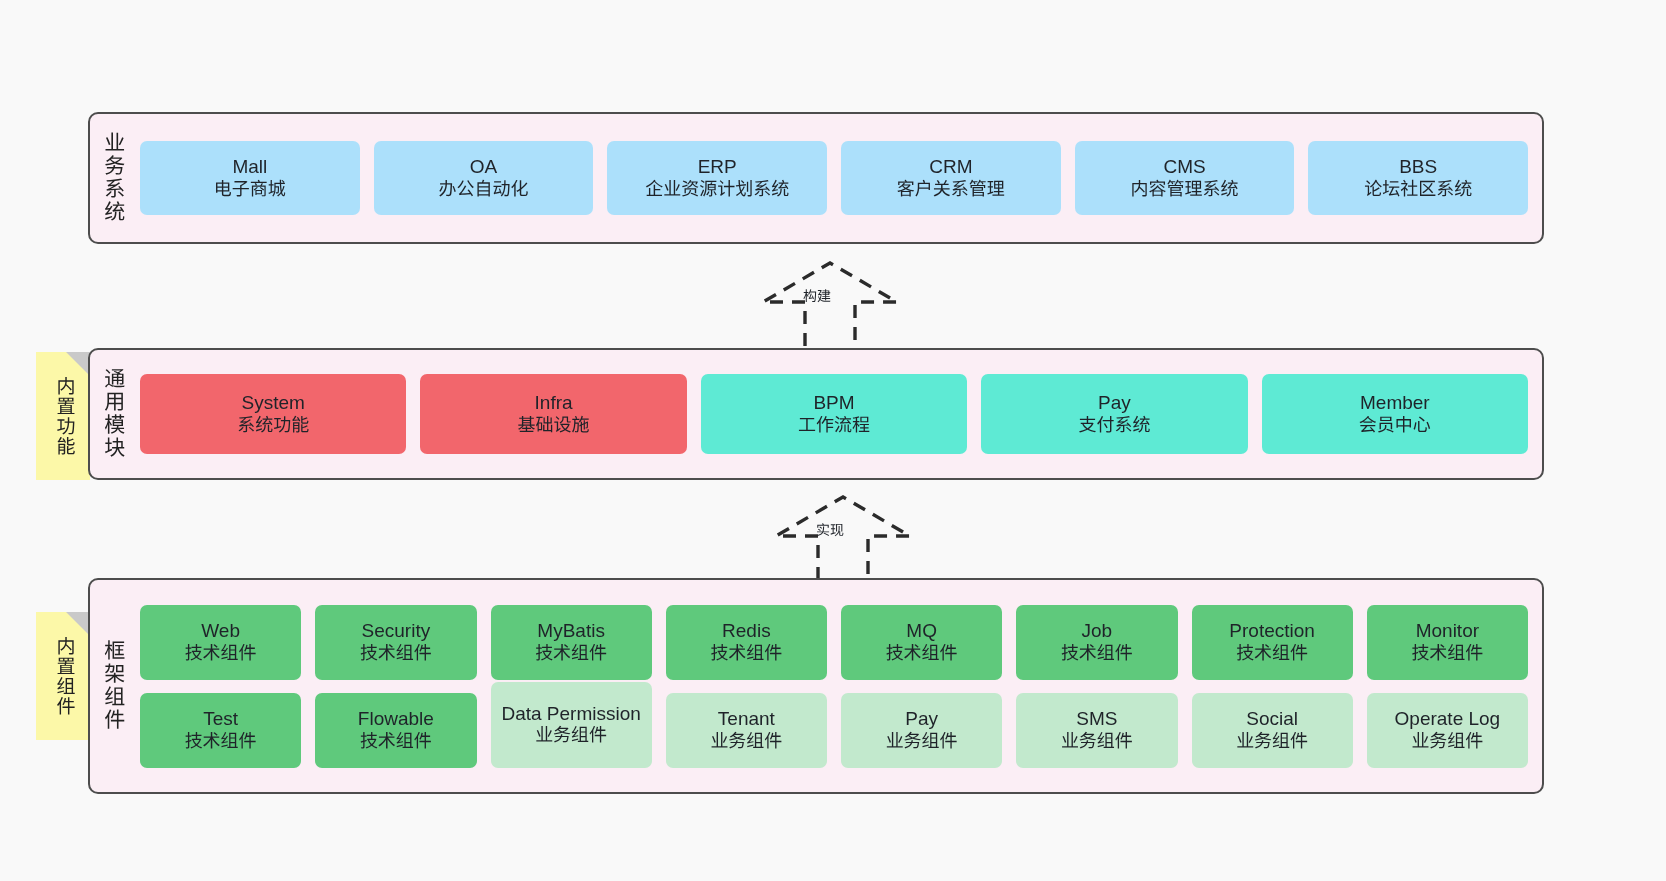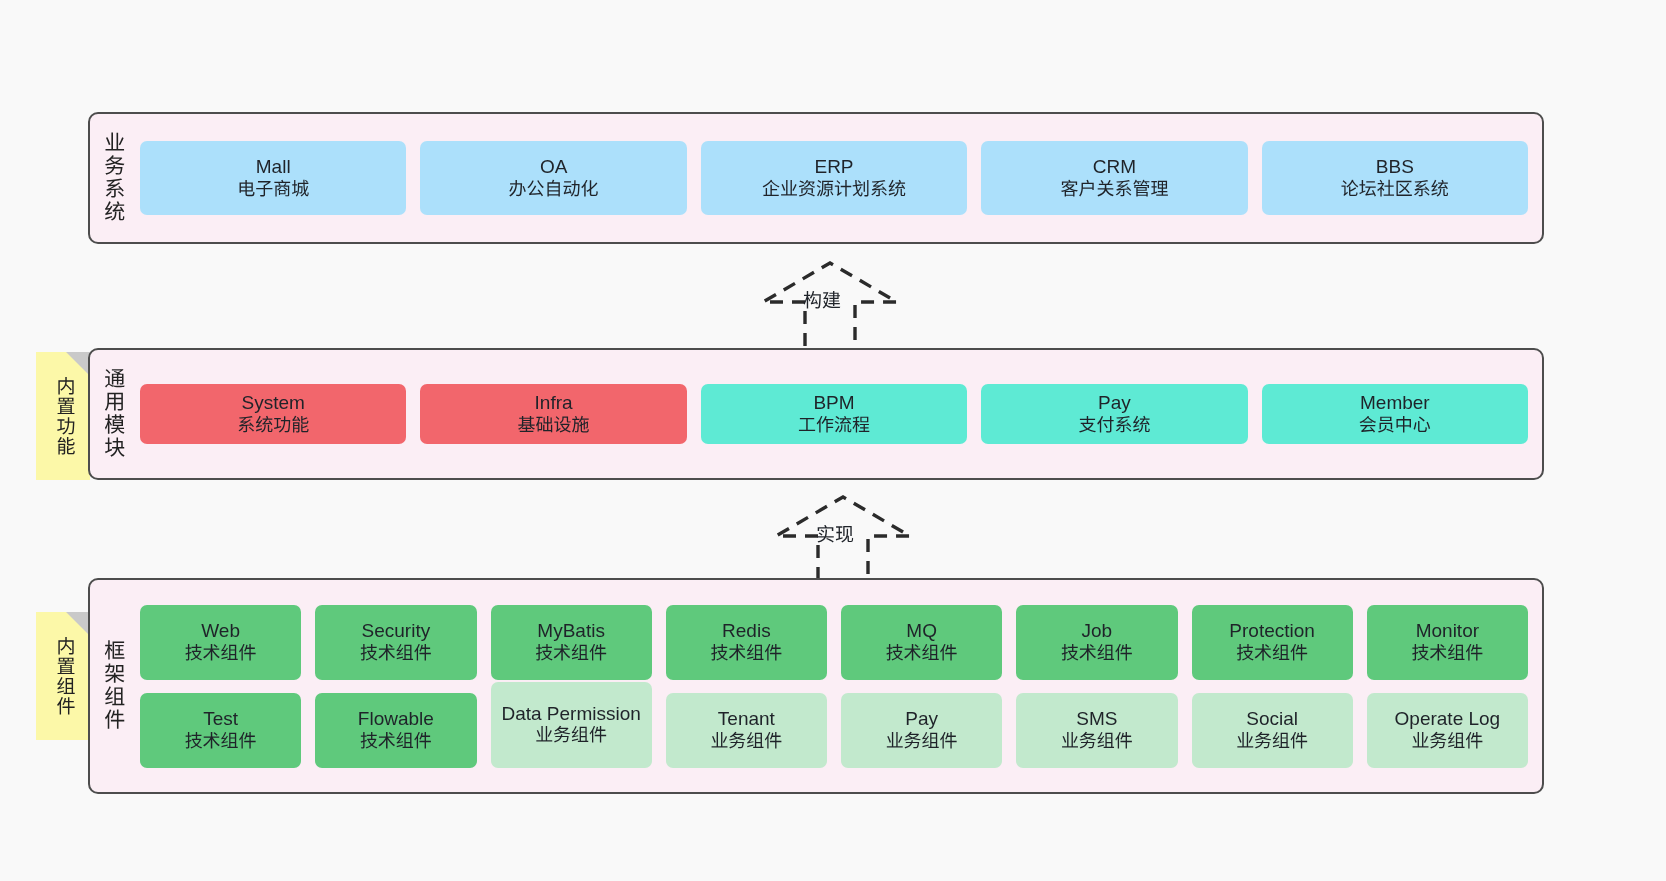--- a/index.html
+++ b/index.html
@@ -75,21 +75,21 @@
   .node .t2 { font-size: 18px; }
 
   .n-blue        { background: #ace0fb; }
   .n-red         { background: #f2666c; }
   .n-pink        { background: #5eead4; }
   .n-green       { background: #5fc97c; }
   .n-lightgreen  { background: #c2e9cd; }
 
   
   #layer-business .node { height: 74px; }
-  #layer-modules  .node { height: 60px; text-align: center; }
+  #layer-modules  .node { height: 80px; text-align: center; }
   #layer-frame .row-tech .node { height: 75px; }
   #layer-frame .row-biz  .node { height: 75px; }
   #layer-frame .row-biz  .node.tall { height: 86px; margin-top: -11px; }
 
   
   .sticky {
     position: absolute;
     width: 54px;
     background: #fcf8a8;
     color: #222;
@@ -114,21 +114,21 @@
     border-left: 24px solid transparent;
   }
 
   
   .arrow-wrap {
     position: absolute;
     pointer-events: none;
   }
   .arrow-label {
     position: absolute;
-    font-size: 19px;
+    font-size: 14px;
     color: #1f2329;
     background: transparent;
     white-space: nowrap;
     user-select: none;
   }
 </style>
 </head>
 <body>
 
 <div id="canvas">
@@ -145,20 +145,24 @@
           <div class="t1">OA</div>
           <div class="t2">办公自动化</div>
         </div>
         <div class="node n-blue">
           <div class="t1">ERP</div>
           <div class="t2">企业资源计划系统</div>
         </div>
         <div class="node n-blue">
           <div class="t1">CRM</div>
           <div class="t2">客户关系管理</div>
+        </div>
+        <div class="node n-blue">
+          <div class="t1">CMS</div>
+          <div class="t2">内容管理系统</div>
         </div>
         <div class="node n-blue">
           <div class="t1">BBS</div>
           <div class="t2">论坛社区系统</div>
         </div>
       </div>
     </div>
   </div>
 
   <div class="arrow-wrap" style="left:755px; top:258px; width:150px; height:88px;">

